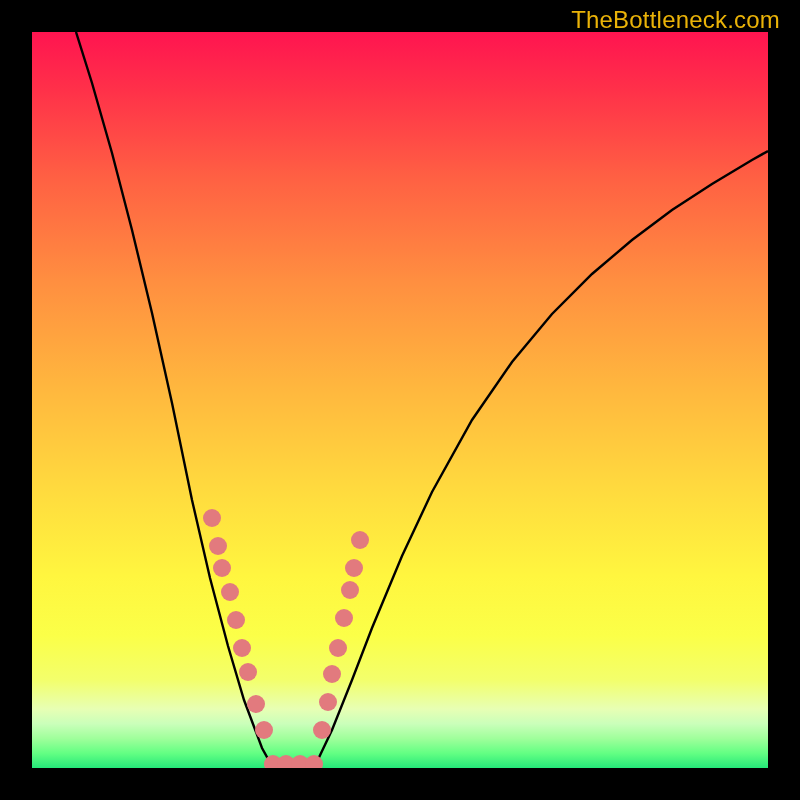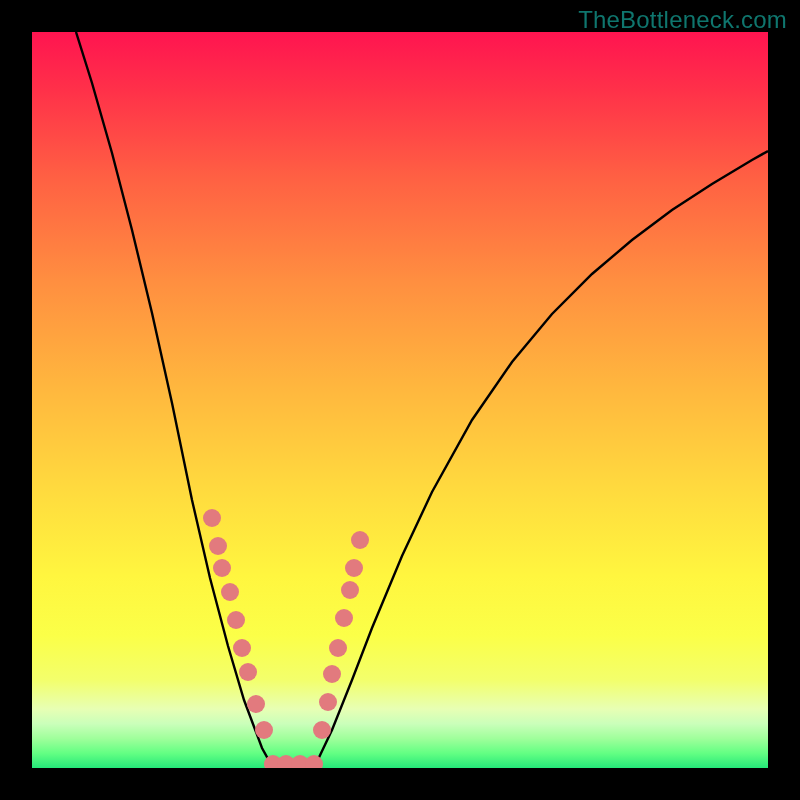--- a/index.html
+++ b/index.html
@@ -37,22 +37,22 @@
       #e7ffb4 92%,
       #caffba 94%,
       #9fff9b 96%,
       #63ff83 98%,
       #25e879 100%
     );
   }
   .watermark {
     position: absolute;
     top: 6px;
-    right: 13px;
-    color: #0f766e;
+    right: 20px;
+    color: #eab308;
     font-size: 24px;
     font-weight: 400;
     letter-spacing: 0.2px;
   }
   svg.curve {
     position: absolute;
     left: 0;
     top: 0;
     width: 736px;
     height: 736px;

